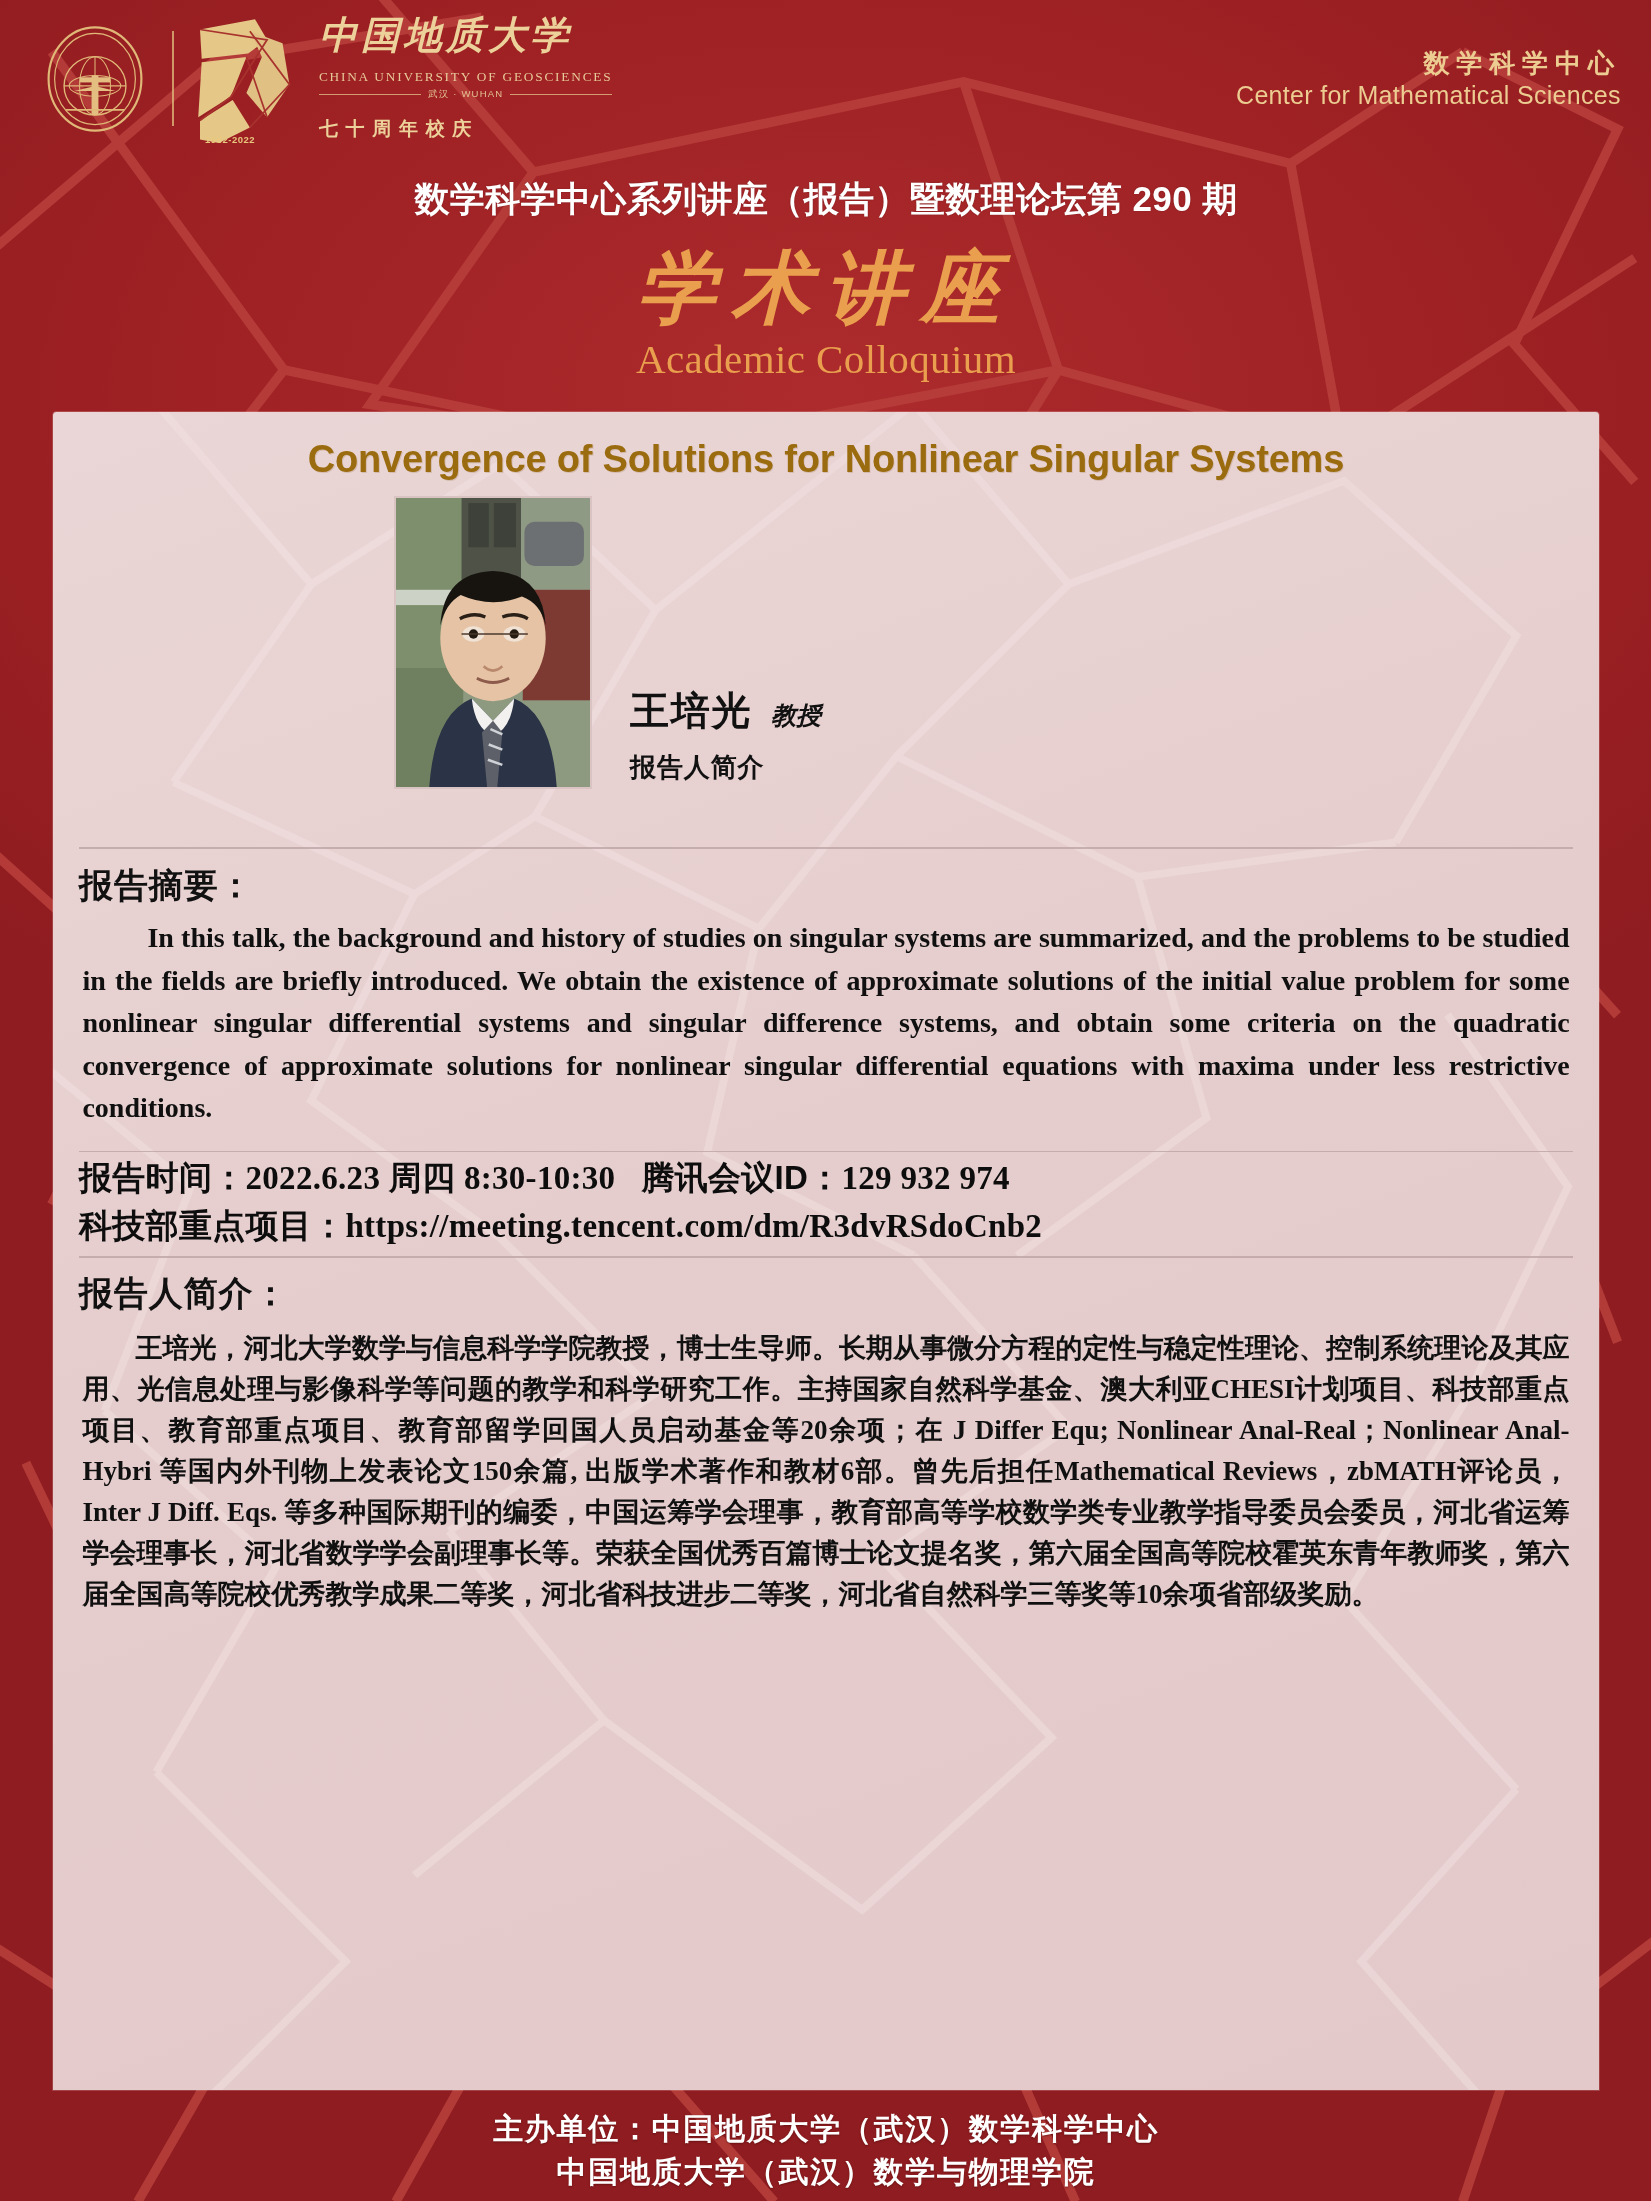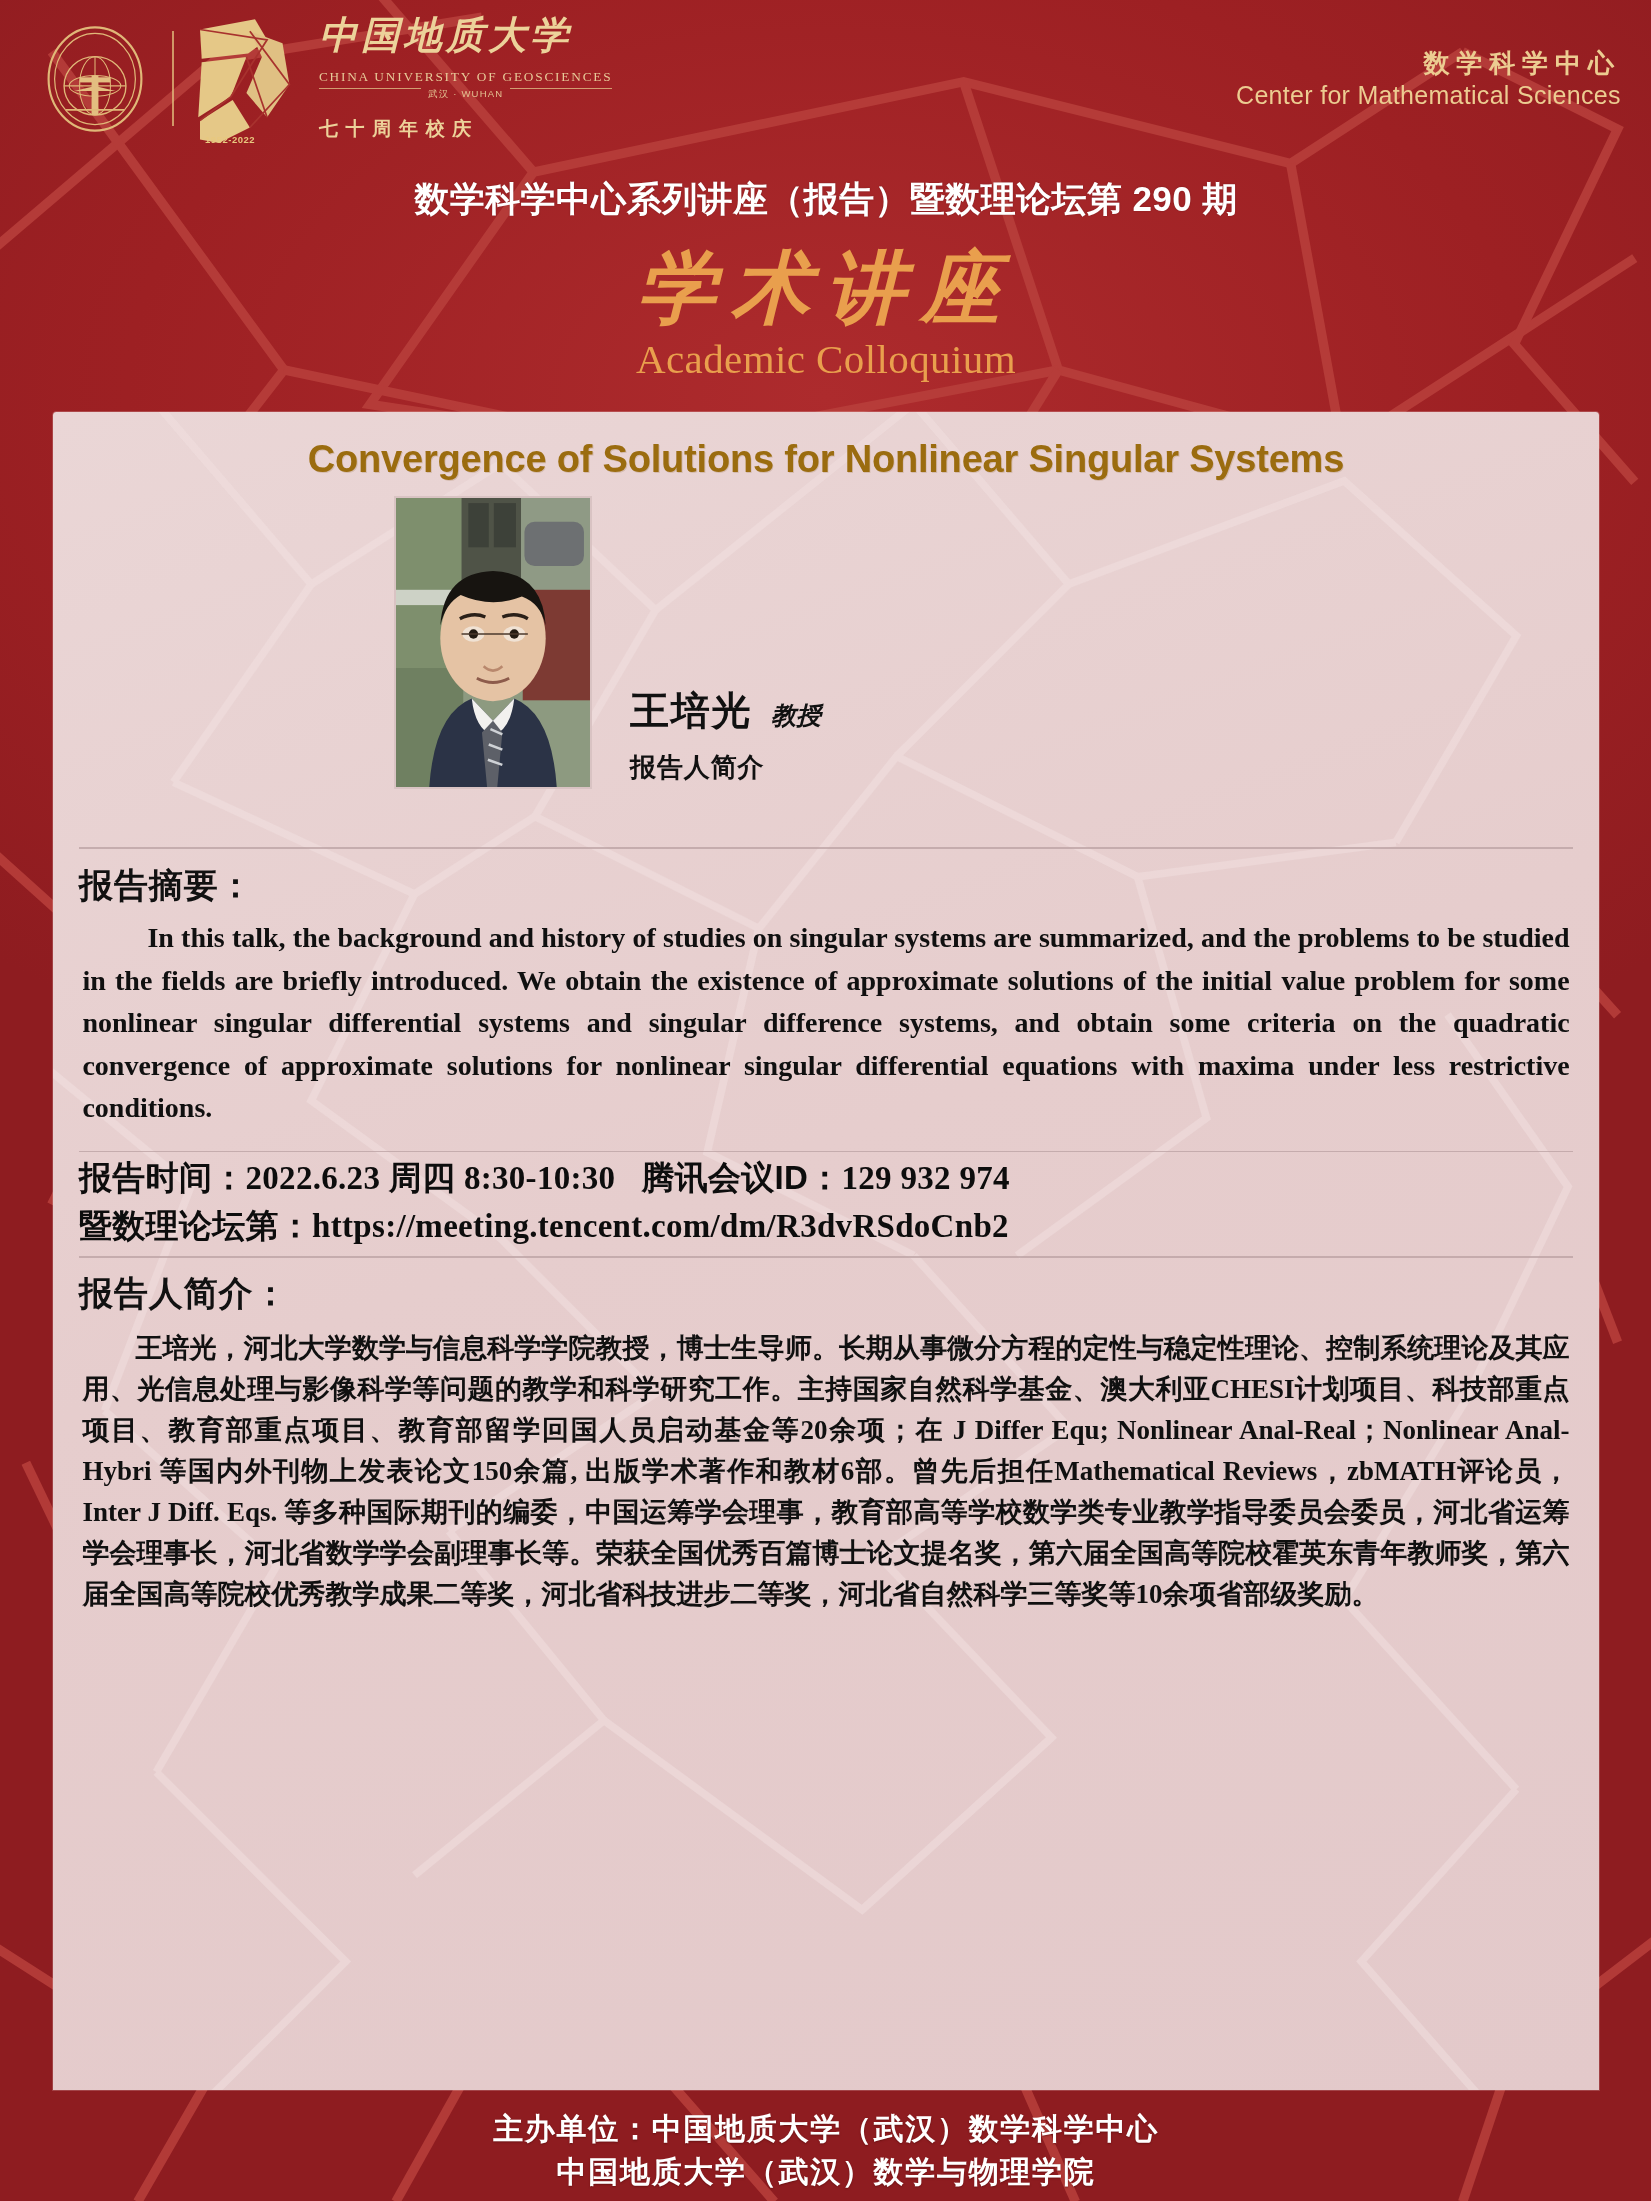--- a/index.html
+++ b/index.html
@@ -61,21 +61,21 @@
     font-family: "DejaVu Serif", serif;
     color: #ecd29a; line-height: 1.05;
     font-style: italic;
   }
   .uni-en {
     font-size: 13.3px; letter-spacing: 1.8px;
     color: #e7c998; margin-top: 14px;
     font-family: Liberation Serif, serif;
   }
   .uni-wuhan-row {
-    display: flex; align-items: flex-start; gap: 6.9px;
+    display: flex; align-items: center; gap: 6.9px;
     margin-top: 2.6px;
   }
   .uni-wuhan-row .rule { flex: 1; height: 0.9px; background: #dfbd85; opacity: .8; }
   .uni-wuhan { font-size: 9.5px; letter-spacing: 1.2px; color: #e4c392; white-space: nowrap; }
   .uni-anniv-cn {
     font-size: 19px; letter-spacing: 7.7px; color: #ecd29a;
     margin-top: 15px; font-weight: bold;
   }
 
   .header-right { margin-left: auto; text-align: right; padding-right: 5.2px; }
@@ -389,21 +389,21 @@
       <div class="section-label">报告摘要：</div>
       <div class="abstract">In this talk, the background and history of studies on singular systems are summarized, and the problems to be studied in the fields are briefly introduced. We obtain the existence of approximate solutions of the initial value problem for some nonlinear singular differential systems and singular difference systems, and obtain some criteria on the quadratic convergence of approximate solutions for nonlinear singular differential equations with maxima under less restrictive conditions.</div>
 
       <div class="divider"></div>
 
       <div class="info-line">
         <span class="cn">报告时间：</span><span>2022.6.23 周四 8:30-10:30</span><span class="gap"></span><span class="cn">腾讯会议ID：</span><span>129 932 974</span>
       </div>
 
       <div class="info-line">
-        <span class="cn">暨数理论坛第：</span><span>https://meeting.tencent.com/dm/R3dvRSdoCnb2</span>
+        <span class="cn">科技部重点项目：</span><span>https://meeting.tencent.com/dm/R3dvRSdoCnb2</span>
       </div>
 
       <div class="divider"></div>
 
       <div class="section-label">报告人简介：</div>
       <div class="bio">王培光，河北大学数学与信息科学学院教授，博士生导师。长期从事微分方程的定性与稳定性理论、控制系统理论及其应用、光信息处理与影像科学等问题的教学和科学研究工作。主持国家自然科学基金、澳大利亚CHESI计划项目、科技部重点项目、教育部重点项目、教育部留学回国人员启动基金等20余项；在 J Differ Equ; Nonlinear Anal-Real；Nonlinear Anal-Hybri 等国内外刊物上发表论文150余篇, 出版学术著作和教材6部。曾先后担任Mathematical Reviews，zbMATH评论员，Inter J Diff. Eqs. 等多种国际期刊的编委，中国运筹学会理事，教育部高等学校数学类专业教学指导委员会委员，河北省运筹学会理事长，河北省数学学会副理事长等。荣获全国优秀百篇博士论文提名奖，第六届全国高等院校霍英东青年教师奖，第六届全国高等院校优秀教学成果二等奖，河北省科技进步二等奖，河北省自然科学三等奖等10余项省部级奖励。</div>
 
     </div>
   </div>
 

